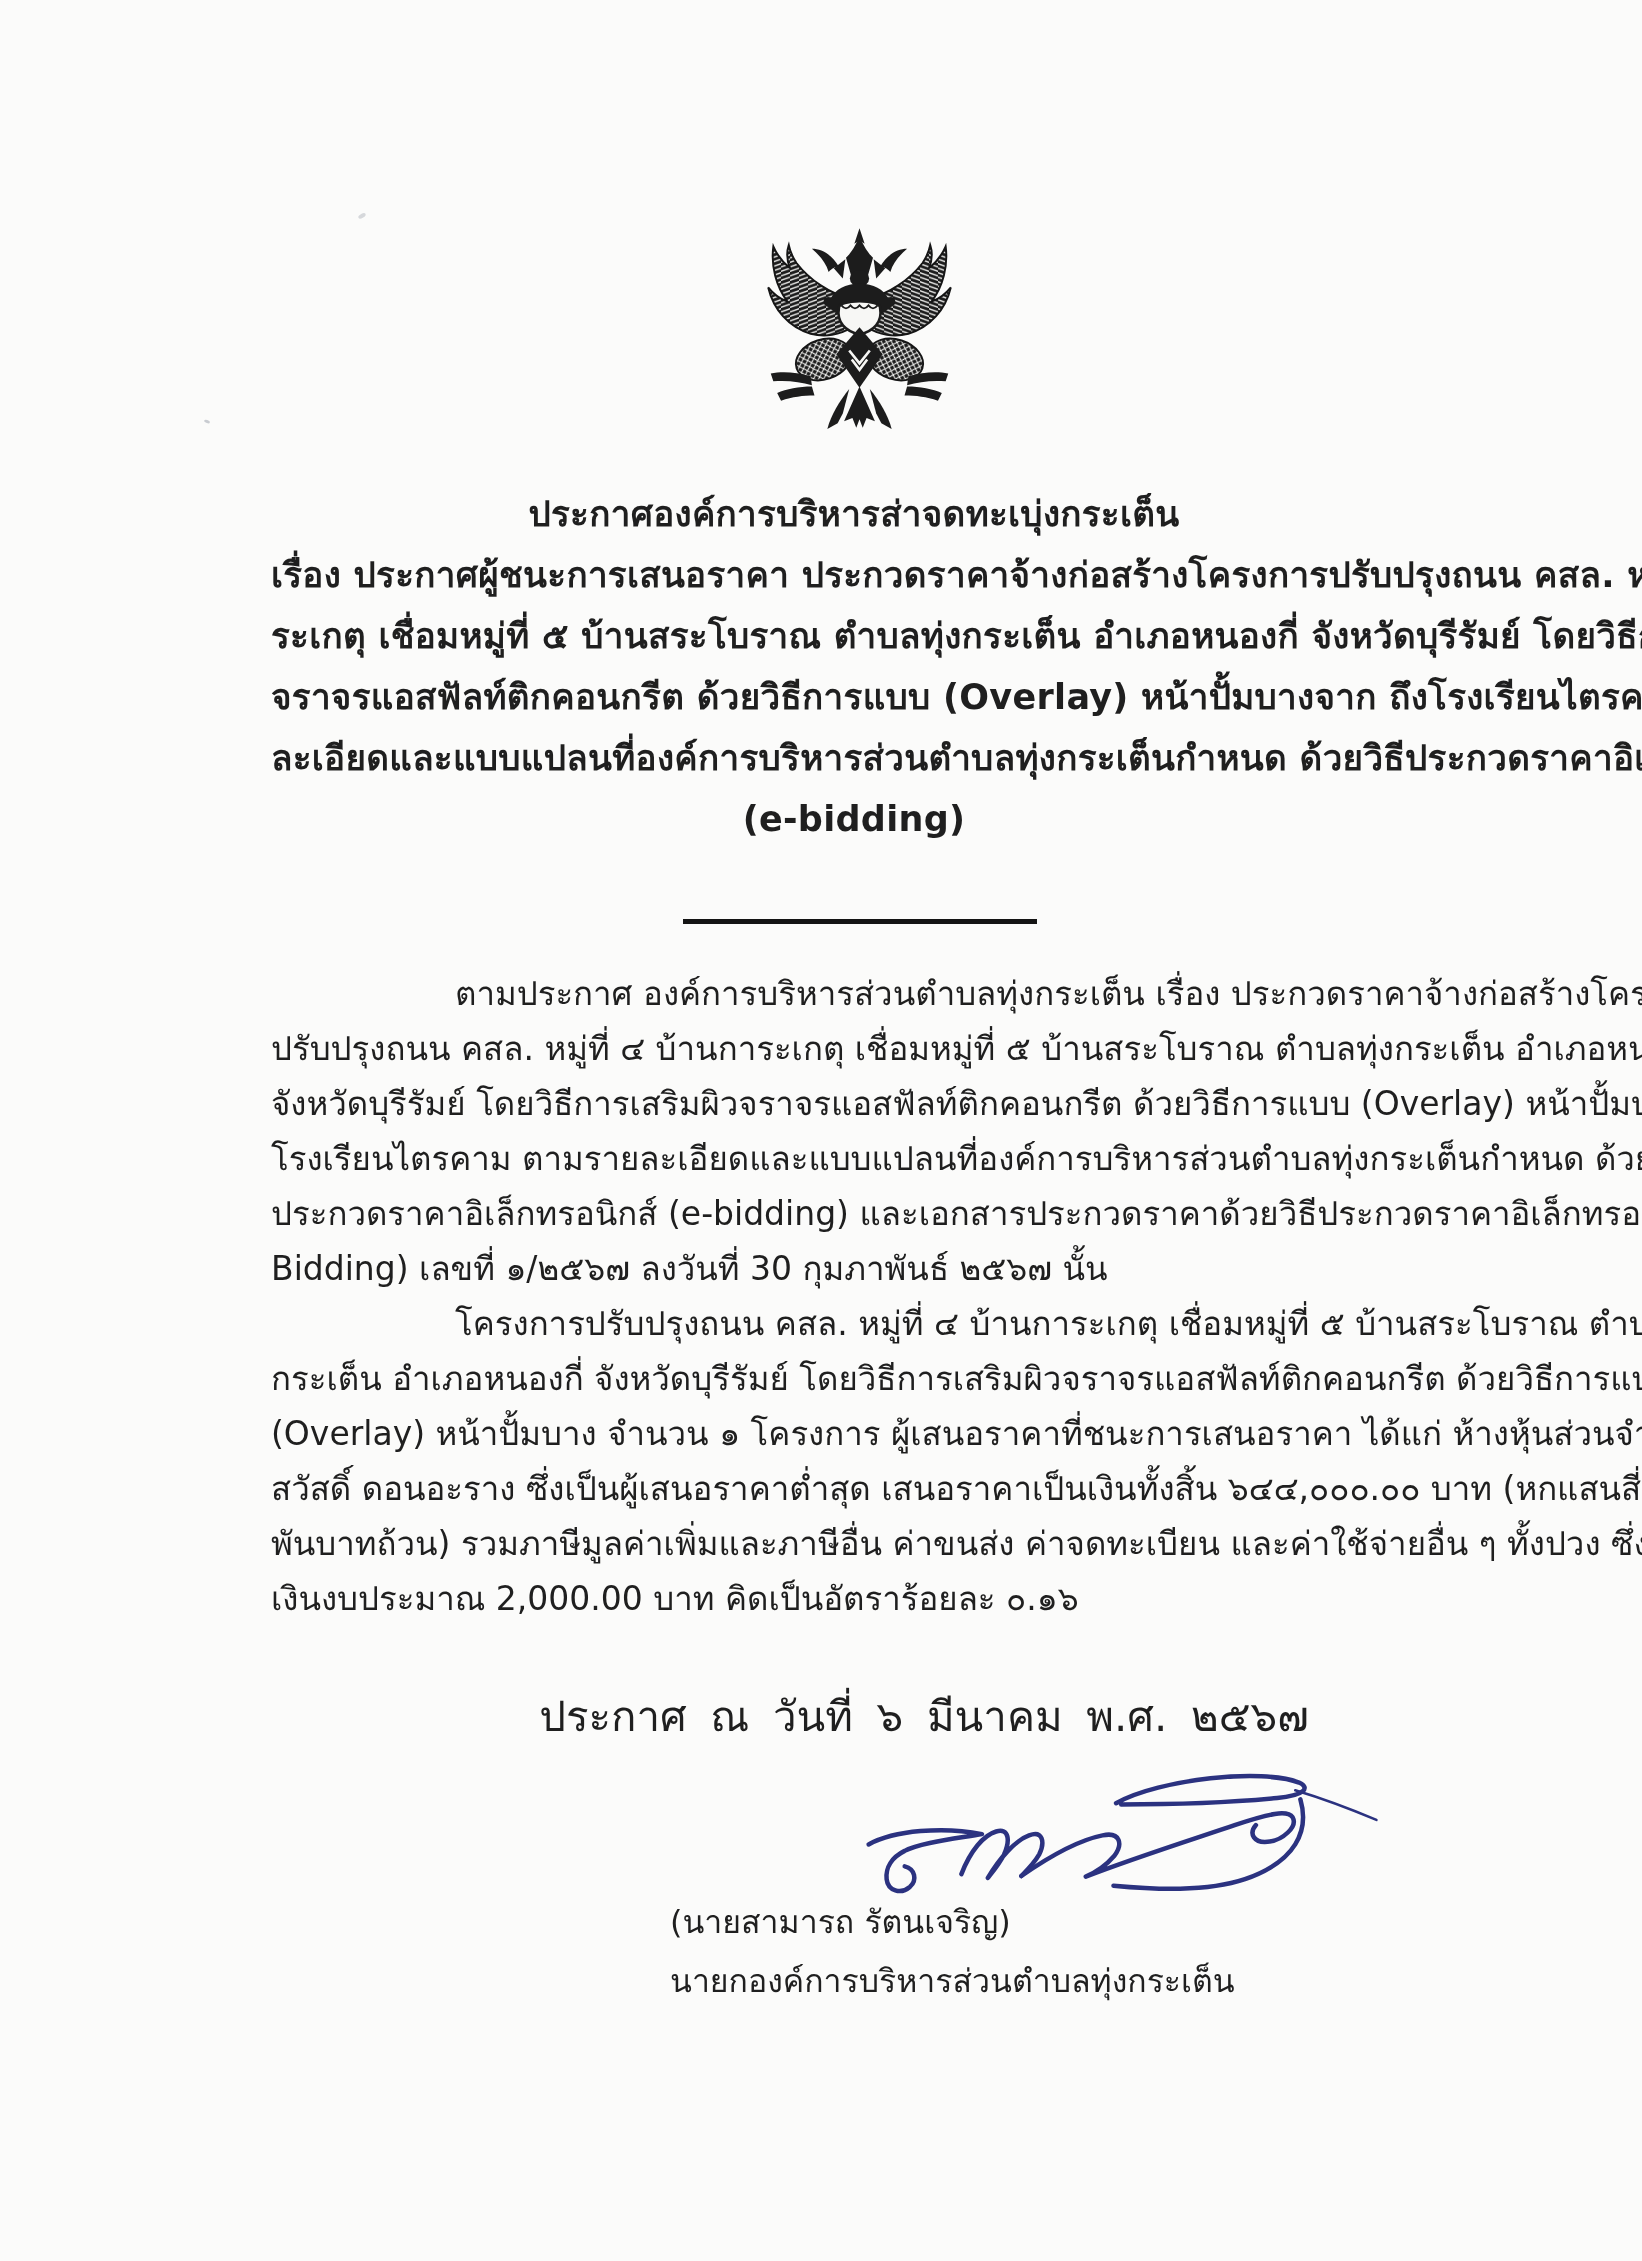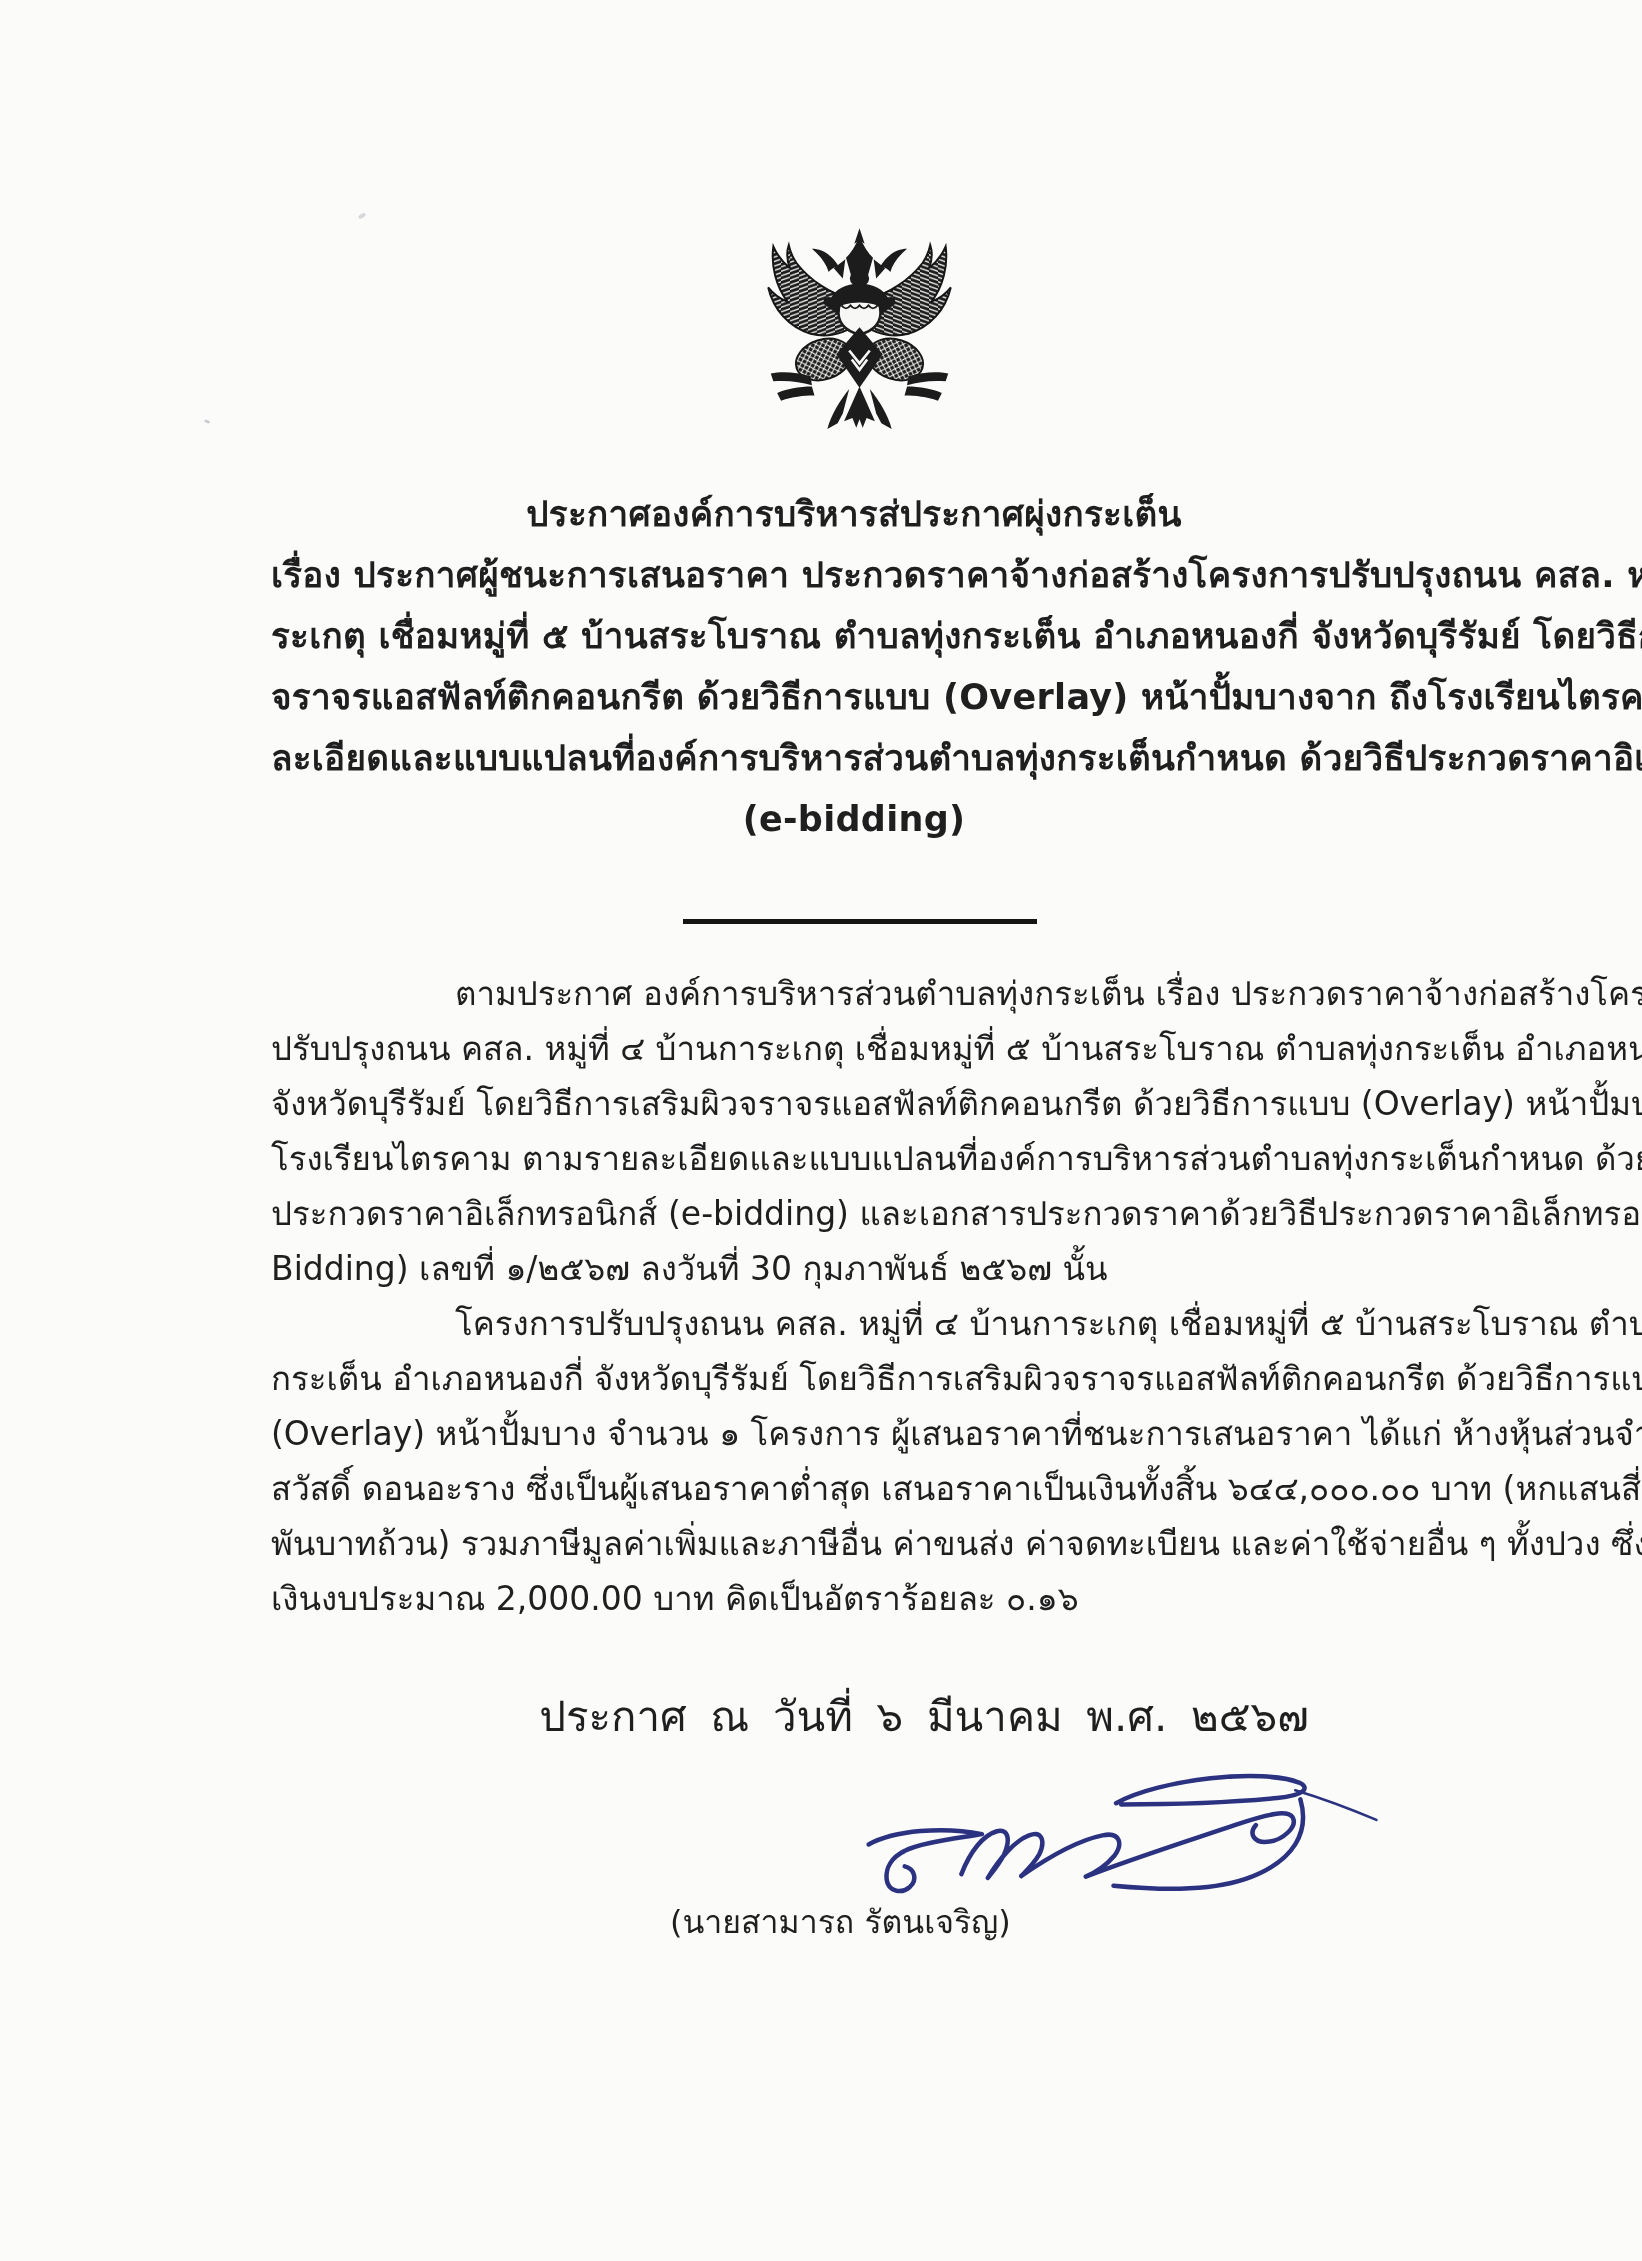--- a/index.html
+++ b/index.html
@@ -145,21 +145,21 @@
 
       <g fill="#1c1c1c">
         <path d="M150 248 L126 302 L139 297 L145 312 L150 299 L155 312 L161 297 L174 302 Z"></path>
         <path d="M134 252 C118 272 106 292 100 314 L116 305 L124 290 Z"></path>
         <path d="M166 252 C182 272 194 292 200 314 L184 305 L176 290 Z"></path>
       </g>
     </svg>
   </div>
 
   <div class="title-block">
-    <div class="line">ประกาศองค์การบริหารส่ประกาศผุ่งกระเต็น</div>
+    <div class="line">ประกาศองค์การบริหารส่าจดทะเบุ่งกระเต็น</div>
     <div>
         <div class="line">เรื่อง ประกาศผู้ชนะการเสนอราคา ประกวดราคาจ้างก่อสร้างโครงการปรับปรุงถนน คสล. หมู่ที่ ๔ บ้านกา</div>
         <div class="line">ระเกตุ เชื่อมหมู่ที่ ๕ บ้านสระโบราณ ตำบลทุ่งกระเต็น อำเภอหนองกี่ จังหวัดบุรีรัมย์ โดยวิธีการเสริมผิว</div>
         <div class="line">จราจรแอสฟัลท์ติกคอนกรีต ด้วยวิธีการแบบ (Overlay) หน้าปั้มบางจาก ถึงโรงเรียนไตรคาม ตามราย</div>
         <div class="line">ละเอียดและแบบแปลนที่องค์การบริหารส่วนตำบลทุ่งกระเต็นกำหนด ด้วยวิธีประกวดราคาอิเล็กทรอนิกส์</div>
         <div class="line">(e-bidding)</div>
       </div>
   </div>
 
   <div class="divider"></div>
@@ -197,18 +197,19 @@
                C221 148 245 120 267 112 C288 104 292 122 283 141 C275 155 263 167 255 175"></path>
       <path d="M255 175 C291 150 341 120 381 112 C409 106 413 126 399 144 C387 158 369 170 355 176
                C421 150 521 118 586 96 C640 78 668 72 676 84 C684 98 661 120 637 122 C617 124 607 110 619 96"></path>
 
       <path d="M688 56 C702 104 682 152 602 180 C542 200 462 196 398 190"></path>
     </svg>
   </div>
 
   <div class="signatory">
     <div class="name">(นายสามารถ รัตนเจริญ)</div>
+    <div class="position">นายกองค์การบริหารส่วนตำบลทุ่งกระเต็น</div>
   </div>
 
   <div class="speck a"></div>
   <div class="speck b"></div>
 </div>
 
 
 </body></html>

